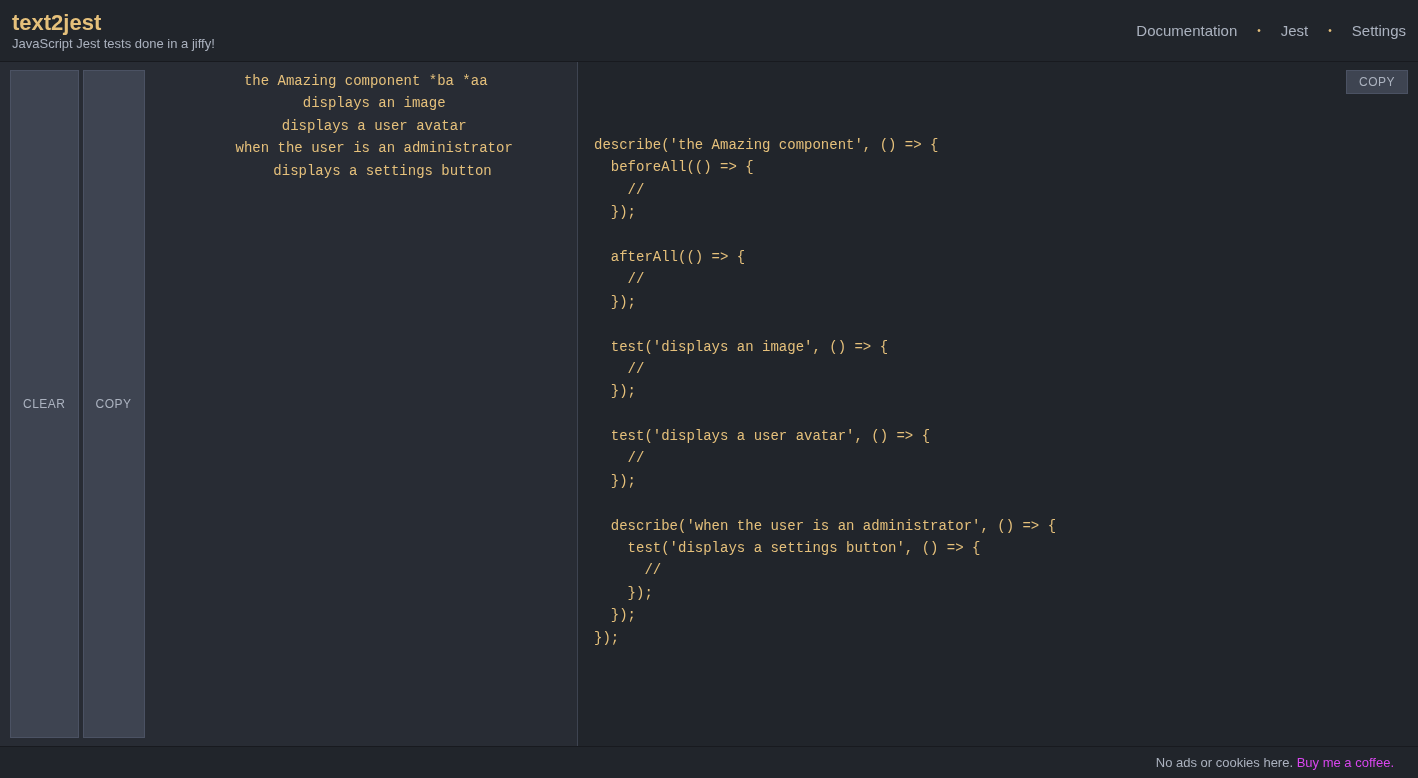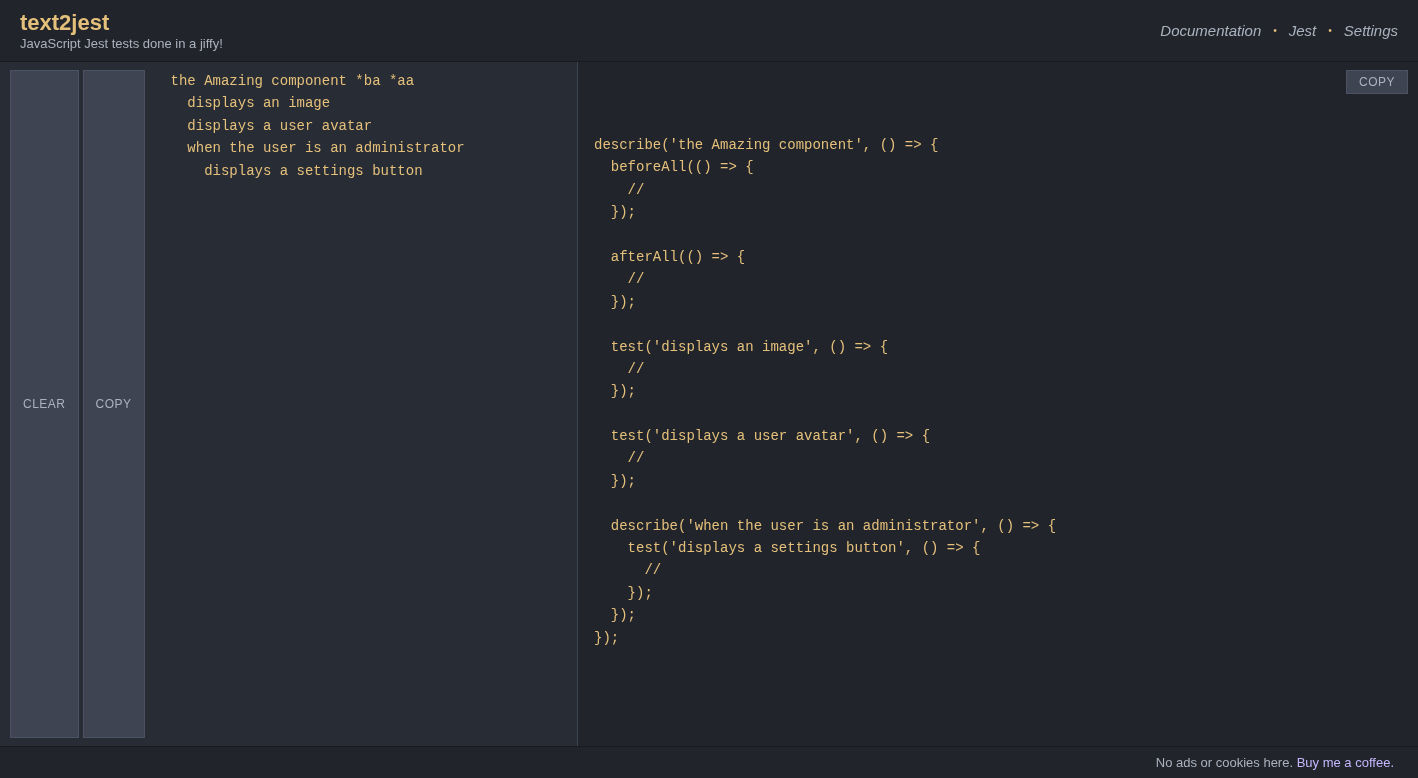--- a/index.html
+++ b/index.html
@@ -15,21 +15,21 @@
       height: 778px;
       width: 1418px;
       overflow: hidden;
       display: flex;
       flex-direction: column;
     }
 
     
     .header {
       background-color: #21252b;
-      padding: 10px 20px;
+      padding: 10px 12px;
       display: flex;
       align-items: center;
       justify-content: space-between;
       border-bottom: 1px solid #181a1f;
       min-height: 58px;
     }
 
     .header-left {}
 
     .app-title {
@@ -41,23 +41,22 @@
 
     .app-subtitle {
       color: #abb2bf;
       font-size: 13px;
       font-family: Liberation Sans, sans-serif;
     }
 
     .header-nav {
       display: flex;
       align-items: center;
-      gap: 12px;
-      font-family: Arial, sans-serif;
-      font-style: italic;
+      gap: 20px;
+      font-family: Arial, sans-serif;
     }
 
     .nav-link {
       color: #abb2bf;
       text-decoration: none;
       font-size: 15px;
       cursor: pointer;
     }
 
     .nav-dot {
@@ -99,20 +98,21 @@
       font-family: Arial, sans-serif;
       cursor: pointer;
       letter-spacing: 0.5px;
     }
 
     .code-area {
       flex: 1;
       padding: 8px 16px;
       overflow-y: auto;
       background-color: #282c34;
+      text-align: center;
     }
 
     .code-area pre {
       font-family: 'Courier New', Courier, monospace;
       font-size: 14px;
       color: #e5c07b;
       white-space: pre;
       line-height: 1.6;
     }
 
@@ -153,21 +153,21 @@
       display: flex;
       justify-content: flex-end;
       align-items: center;
       border-top: 1px solid #181a1f;
       font-family: Arial, sans-serif;
       font-size: 13px;
       color: #abb2bf;
     }
 
     .footer-link {
-      color: #c4b5fd;
+      color: #d946ef;
       text-decoration: none;
       cursor: pointer;
     }
   </style>
 </head>
 <body>
 
 <header class="header">
   <div class="header-left">
     <div class="app-title">text2jest</div>

